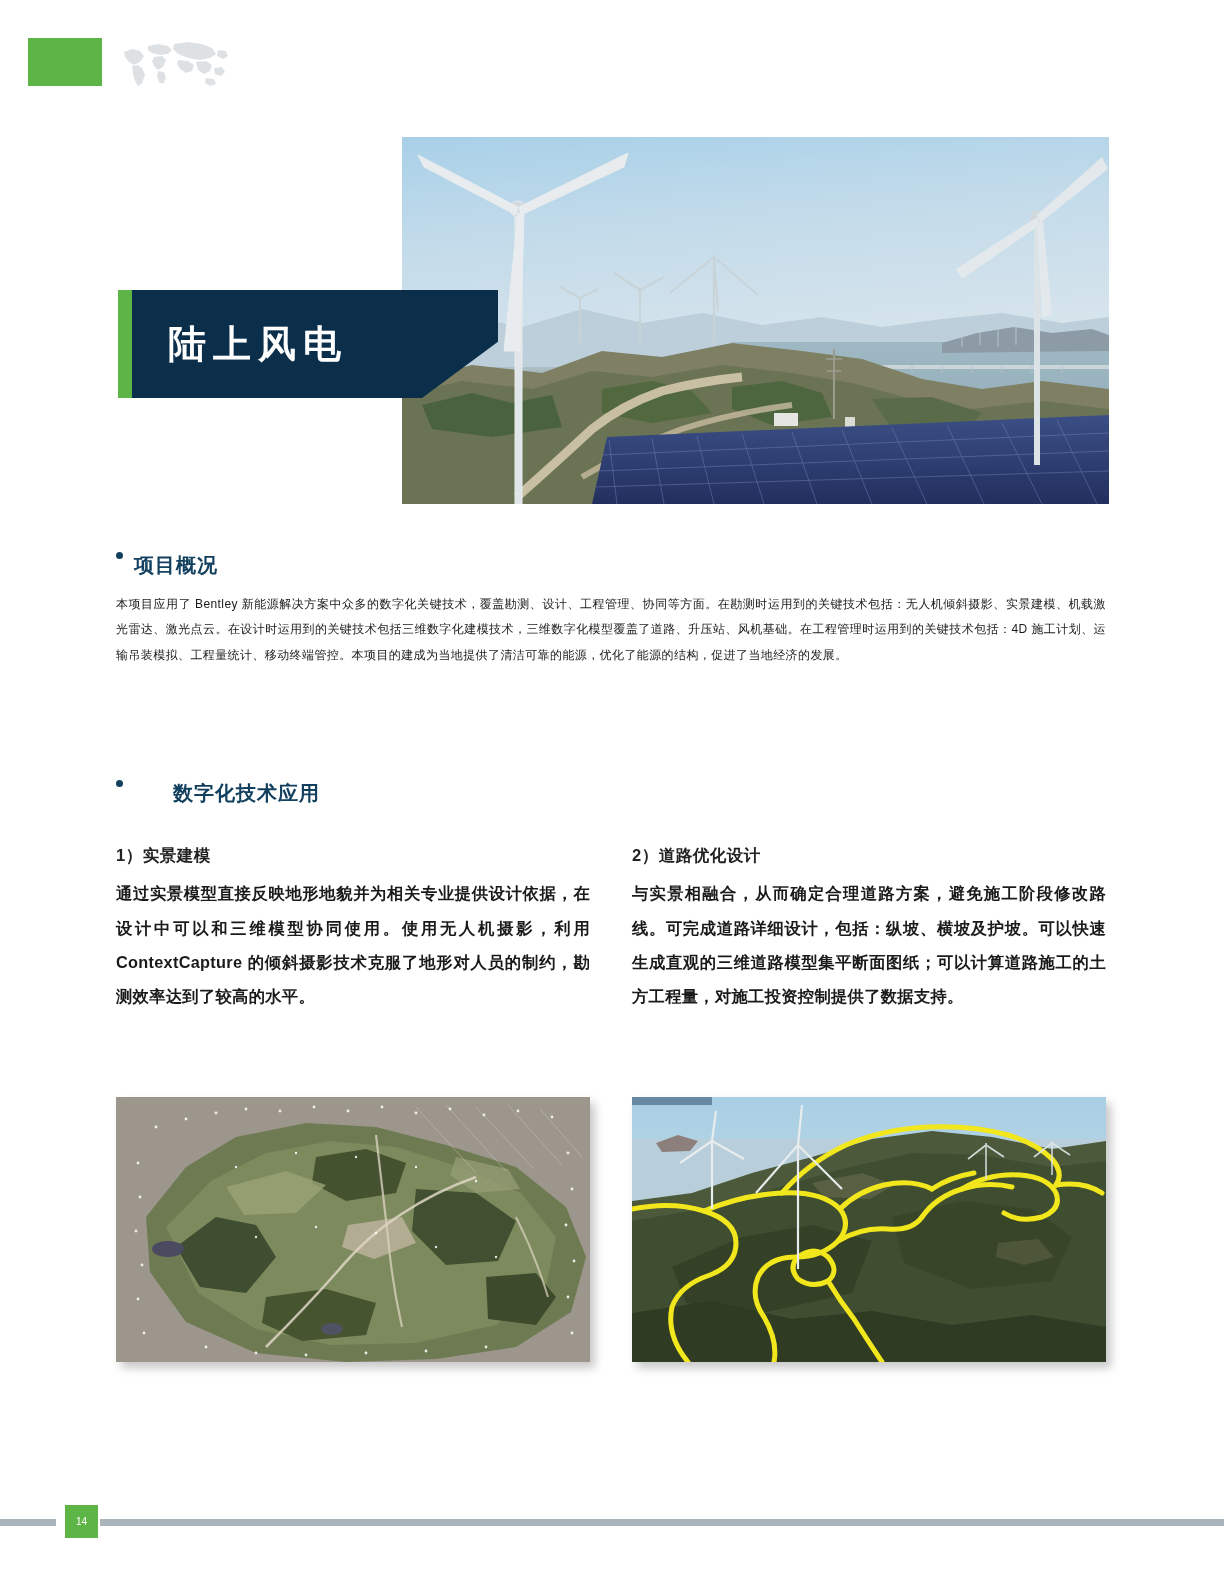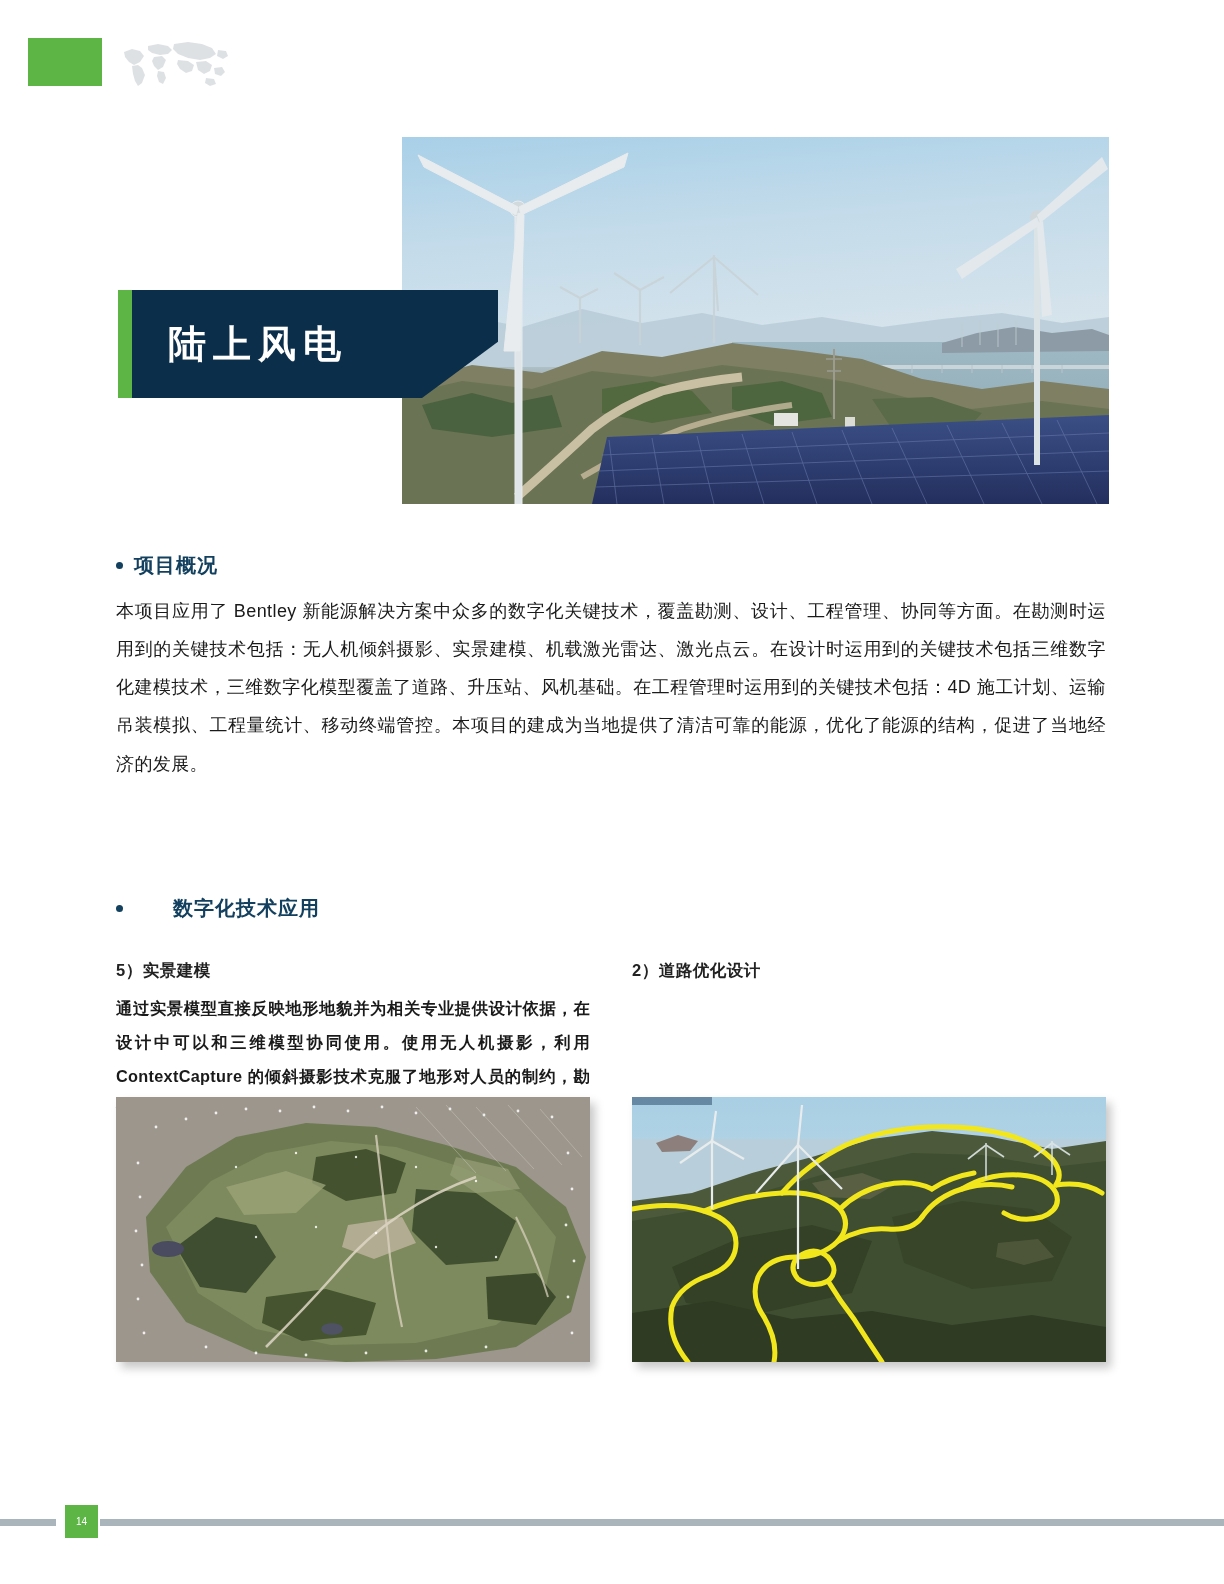--- a/index.html
+++ b/index.html
@@ -73,38 +73,37 @@
   
   .content {
     position: absolute;
     left: 116px;
     top: 552px;
     width: 990px;
   }
 
   .section-head {
     display: flex;
-    align-items: center;
     color: #12405e;
     font-size: 20px;
     font-weight: bold;
     letter-spacing: 1px;
   }
   .bullet-dot {
     width: 7px;
     height: 7px;
     border-radius: 50%;
     background: #12405e;
     margin-right: 11px;
     flex: 0 0 auto;
   }
 
   .body-text {
     margin-top: 13px;
-    font-size: 18px;
+    font-size: 12px;
     line-height: 2.12;
     color: #1a1a1a;
     text-align: justify;
     letter-spacing: 0.4px;
   }
 
   .section-two { margin-top: 112px; gap: 39px; }
 
   .columns {
     display: flex;
@@ -328,25 +327,26 @@
 
   <p class="body-text">本项目应用了 Bentley 新能源解决方案中众多的数字化关键技术，覆盖勘测、设计、工程管理、协同等方面。在勘测时运用到的关键技术包括：无人机倾斜摄影、实景建模、机载激光雷达、激光点云。在设计时运用到的关键技术包括三维数字化建模技术，三维数字化模型覆盖了道路、升压站、风机基础。在工程管理时运用到的关键技术包括：4D 施工计划、运输吊装模拟、工程量统计、移动终端管控。本项目的建成为当地提供了清洁可靠的能源，优化了能源的结构，促进了当地经济的发展。</p>
 
   <div class="section-head section-two">
     <span class="bullet-dot"></span>
     <span>数字化技术应用</span>
   </div>
 
   <div class="columns">
     <div class="col">
-      <div class="sub-head">5）实景建模</div>
+      <div class="sub-head">1）实景建模</div>
       <p class="col-text">通过实景模型直接反映地形地貌并为相关专业提供设计依据，在设计中可以和三维模型协同使用。使用无人机摄影，利用 ContextCapture 的倾斜摄影技术克服了地形对人员的制约，勘测效率达到了较高的水平。</p>
     </div>
     <div class="col">
       <div class="sub-head">2）道路优化设计</div>
+      <p class="col-text">与实景相融合，从而确定合理道路方案，避免施工阶段修改路线。可完成道路详细设计，包括：纵坡、横坡及护坡。可以快速生成直观的三维道路模型集平断面图纸；可以计算道路施工的土方工程量，对施工投资控制提供了数据支持。</p>
     </div>
   </div>
 </div>
 
 <div class="figures">
 
   <div class="figure">
     <svg viewBox="0 0 474 265" preserveAspectRatio="none" xmlns="http://www.w3.org/2000/svg">
       <rect width="474" height="265" fill="#9c968c"></rect>
 

